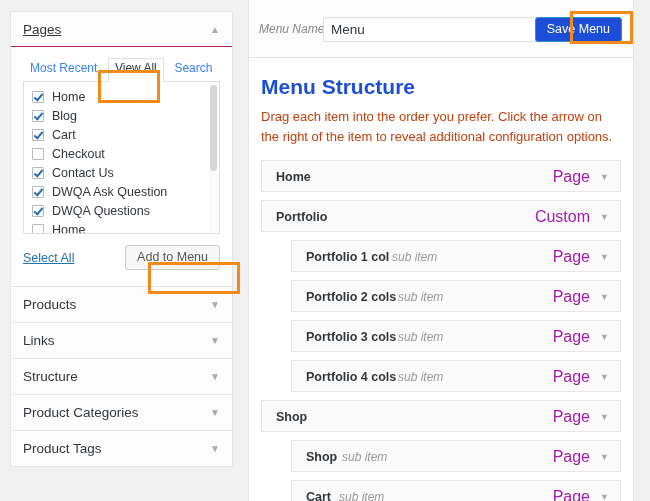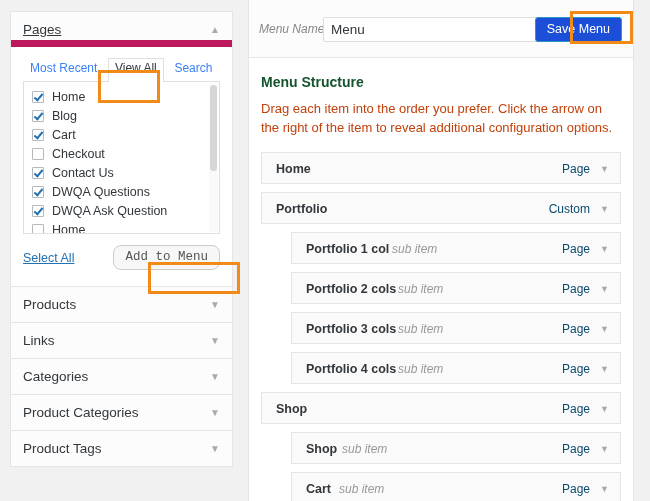--- a/index.html
+++ b/index.html
@@ -44,21 +44,21 @@
     padding: 0 12px;
     background: #fcfcfc;
     font-size: 13.5px;
     color: #32373c;
     box-sizing: border-box;
     cursor: pointer;
     user-select: none;
   }
   .panel-head.open {
     background: #fcfcfc;
-    border-bottom: 7px solid #be185d;
+    border-bottom: 1px solid #be185d;
     text-decoration: underline;
   }
   .panel-head .ptitle {
     font-size: 13.5px;
     color: #32373c;
   }
   .toggle-arrow {
     position: absolute;
     right: 12px;
     top: 0;
@@ -185,23 +185,23 @@
   }
   .btn-secondary {
     position: absolute;
     right: 0;
     top: 0;
     padding: 4px 11px 5px 11px;
     font-size: 12.5px;
     color: #555;
     background: #f7f7f7;
     border: 1px solid #ccc;
-    border-radius: 8px;
+    border-radius: 3px;
     cursor: pointer;
-    font-family: Liberation Mono, monospace;
+    font-family: Liberation Sans, sans-serif;
   }
   .addmenu-highlight {
     position: absolute;
     left: 138px;
     top: 251px;
     width: 92px;
     height: 32px;
     border: 3px solid #f18a16;
     box-sizing: border-box;
     pointer-events: none;
@@ -279,23 +279,23 @@
     position: relative;
     background: #fff;
     border-left: 1px solid #e5e5e5;
     border-right: 1px solid #e5e5e5;
     height: 455px;
     box-sizing: border-box;
     padding: 0 12px;
     overflow: hidden;
   }
   .structure-title {
-    font-size: 14px;
+    font-size: 21px;
     font-weight: bold;
-    color: #14532d;
+    color: #1d4ed8;
     padding-top: 16px;
     margin: 0 0 8px 0;
     line-height: 1.2;
   }
   .structure-desc {
     font-size: 13px;
     color: #c2410c;
     line-height: 1.5;
     margin: 0 0 14px 0;
     max-width: 360px;
@@ -328,22 +328,22 @@
     top: 0;
     font-size: 12px;
     font-style: italic;
     color: #999;
     font-weight: normal;
   }
   .mi-type {
     position: absolute;
     right: 30px;
     top: 0;
-    font-size: 12px;
-    color: #0c4a6e;
+    font-size: 16px;
+    color: #a21caf;
   }
   .mi-arrow {
     position: absolute;
     right: 11px;
     top: 0;
     font-size: 9px;
     color: #a7aaad;
     cursor: pointer;
   }
 </style>
@@ -378,24 +378,24 @@
             <div class="check-row">
               <span class="cbox checked"></span><span>Cart</span>
             </div>
             <div class="check-row">
               <span class="cbox"></span><span>Checkout</span>
             </div>
             <div class="check-row">
               <span class="cbox checked"></span><span>Contact Us</span>
             </div>
             <div class="check-row">
+              <span class="cbox checked"></span><span>DWQA Ask Question</span>
+            </div>
+            <div class="check-row">
               <span class="cbox checked"></span><span>DWQA Questions</span>
-            </div>
-            <div class="check-row">
-              <span class="cbox checked"></span><span>DWQA Ask Question</span>
             </div>
             <div class="check-row">
               <span class="cbox"></span><span>Home</span>
             </div>
           </div>
           <div class="list-scrollbar">
             <div class="thumb"></div>
           </div>
         </div>
 
@@ -414,21 +414,21 @@
       </div>
     </div>
     <div class="accordion-panel">
       <div class="panel-head">
         <span class="ptitle">Links</span>
         <span class="toggle-arrow">▼</span>
       </div>
     </div>
     <div class="accordion-panel">
       <div class="panel-head">
-        <span class="ptitle">Categories</span>
+        <span class="ptitle">Structure</span>
         <span class="toggle-arrow">▼</span>
       </div>
     </div>
     <div class="accordion-panel">
       <div class="panel-head">
         <span class="ptitle">Product Categories</span>
         <span class="toggle-arrow">▼</span>
       </div>
     </div>
     <div class="accordion-panel last">

